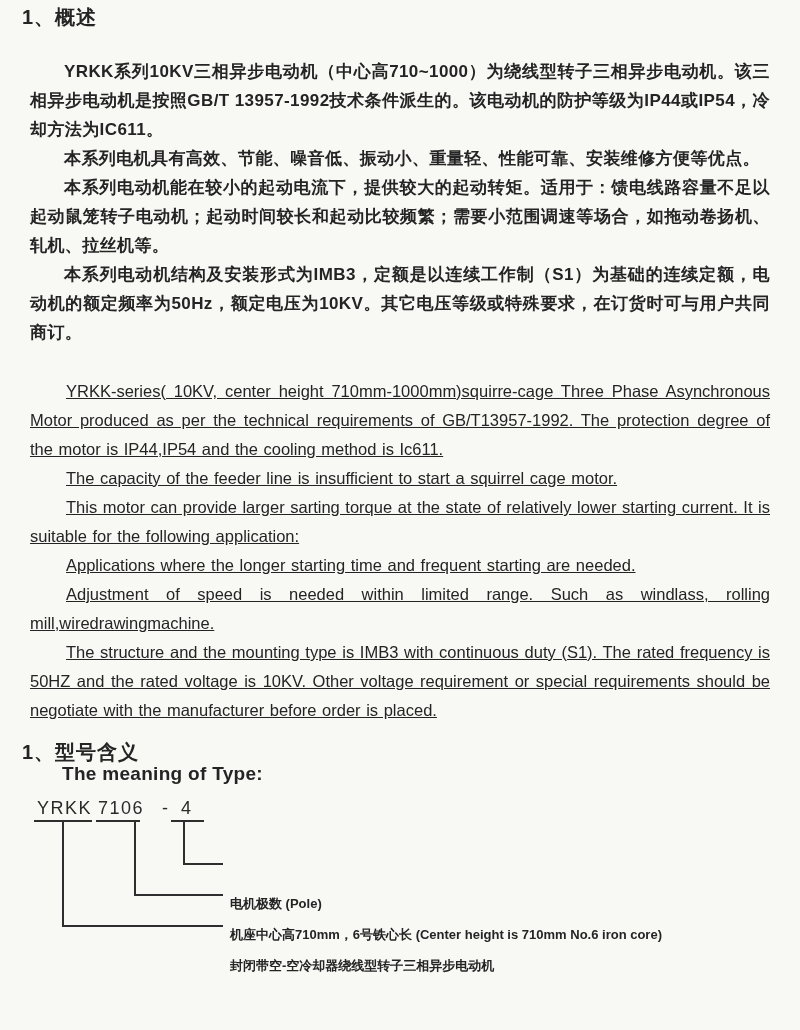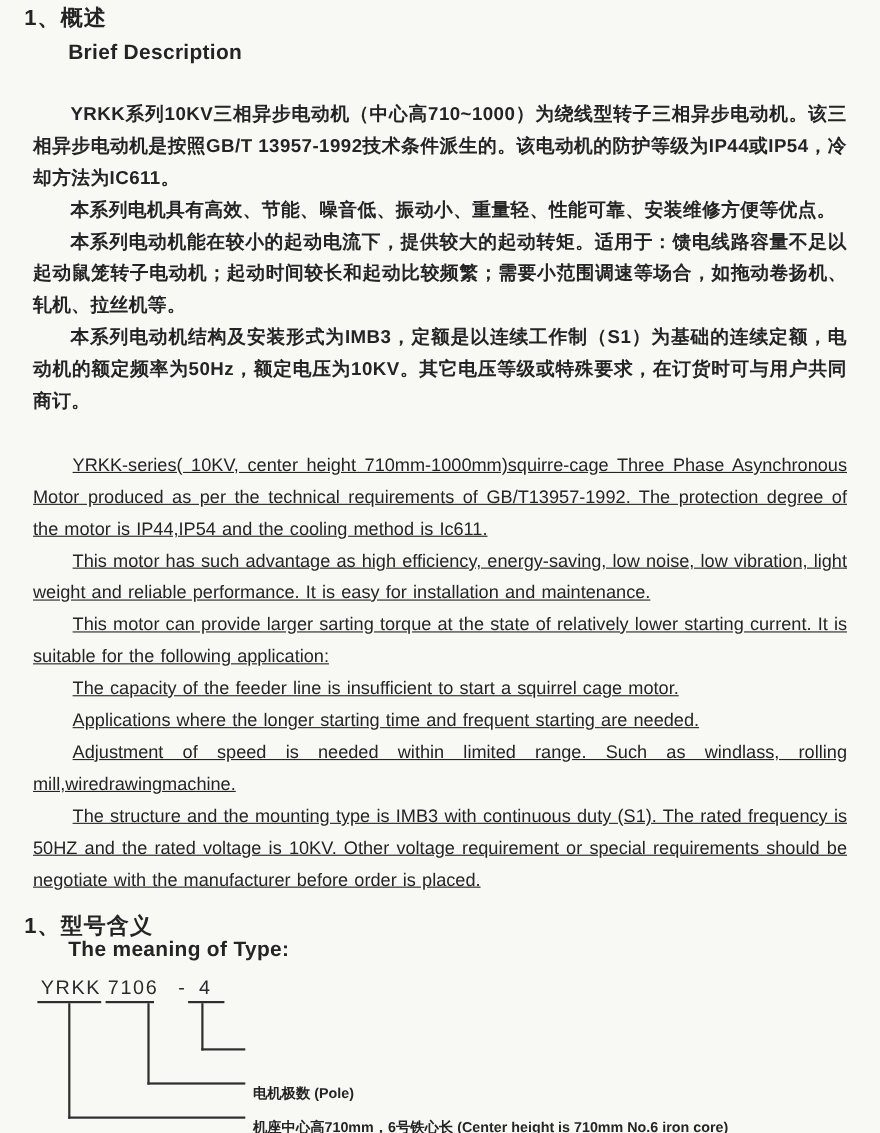--- a/index.html
+++ b/index.html
@@ -100,34 +100,32 @@
   .l-pole   { top: 57px; }
   .l-frame  { top: 88px; }
   .l-series { top: 119px; }
 </style>
 </head>
 <body>
 
 <div class="page">
 
   <div class="h-sec">1、概述</div>
-  <div class="h-sub">Brief Description</div>
 
   <div class="zh-block">
     <p>YRKK系列10KV三相异步电动机（中心高710~1000）为绕线型转子三相异步电动机。该三相异步电动机是按照GB/T 13957-1992技术条件派生的。该电动机的防护等级为IP44或IP54，冷却方法为IC611。</p>
     <p>本系列电机具有高效、节能、噪音低、振动小、重量轻、性能可靠、安装维修方便等优点。</p>
     <p>本系列电动机能在较小的起动电流下，提供较大的起动转矩。适用于：馈电线路容量不足以起动鼠笼转子电动机；起动时间较长和起动比较频繁；需要小范围调速等场合，如拖动卷扬机、轧机、拉丝机等。</p>
     <p>本系列电动机结构及安装形式为IMB3，定额是以连续工作制（S1）为基础的连续定额，电动机的额定频率为50Hz，额定电压为10KV。其它电压等级或特殊要求，在订货时可与用户共同商订。</p>
   </div>
 
   <div class="en-block">
     <p>YRKK-series( 10KV, center height 710mm-1000mm)squirre-cage Three Phase Asynchronous Motor produced as per the technical requirements of GB/T13957-1992. The protection degree of the motor is IP44,IP54 and the cooling method is Ic611.</p>
-    <p>This motor has such advantage as high efficiency, energy-saving, low noise, low vibration, light weight and reliable performance. It is easy for installation and maintenance.</p>
+    <p>The capacity of the feeder line is insufficient to start a squirrel cage motor.</p>
     <p>This motor can provide larger sarting torque at the state of relatively lower starting current. It is suitable for the following application:</p>
-    <p>The capacity of the feeder line is insufficient to start a squirrel cage motor.</p>
     <p>Applications where the longer starting time and frequent starting are needed.</p>
     <p>Adjustment of speed is needed within limited range. Such as windlass, rolling mill,wiredrawingmachine.</p>
     <p>The structure and the mounting type is IMB3 with continuous duty (S1). The rated frequency is 50HZ and the rated voltage is 10KV. Other voltage requirement or special requirements should be negotiate with the manufacturer before order is placed.</p>
   </div>
 
   <div class="h-sec sec2">1、型号含义</div>
   <div class="h-sub sub2">The meaning of Type:</div>
 
   <div class="diagram">
     <span class="code c-prefix">YRKK</span>

